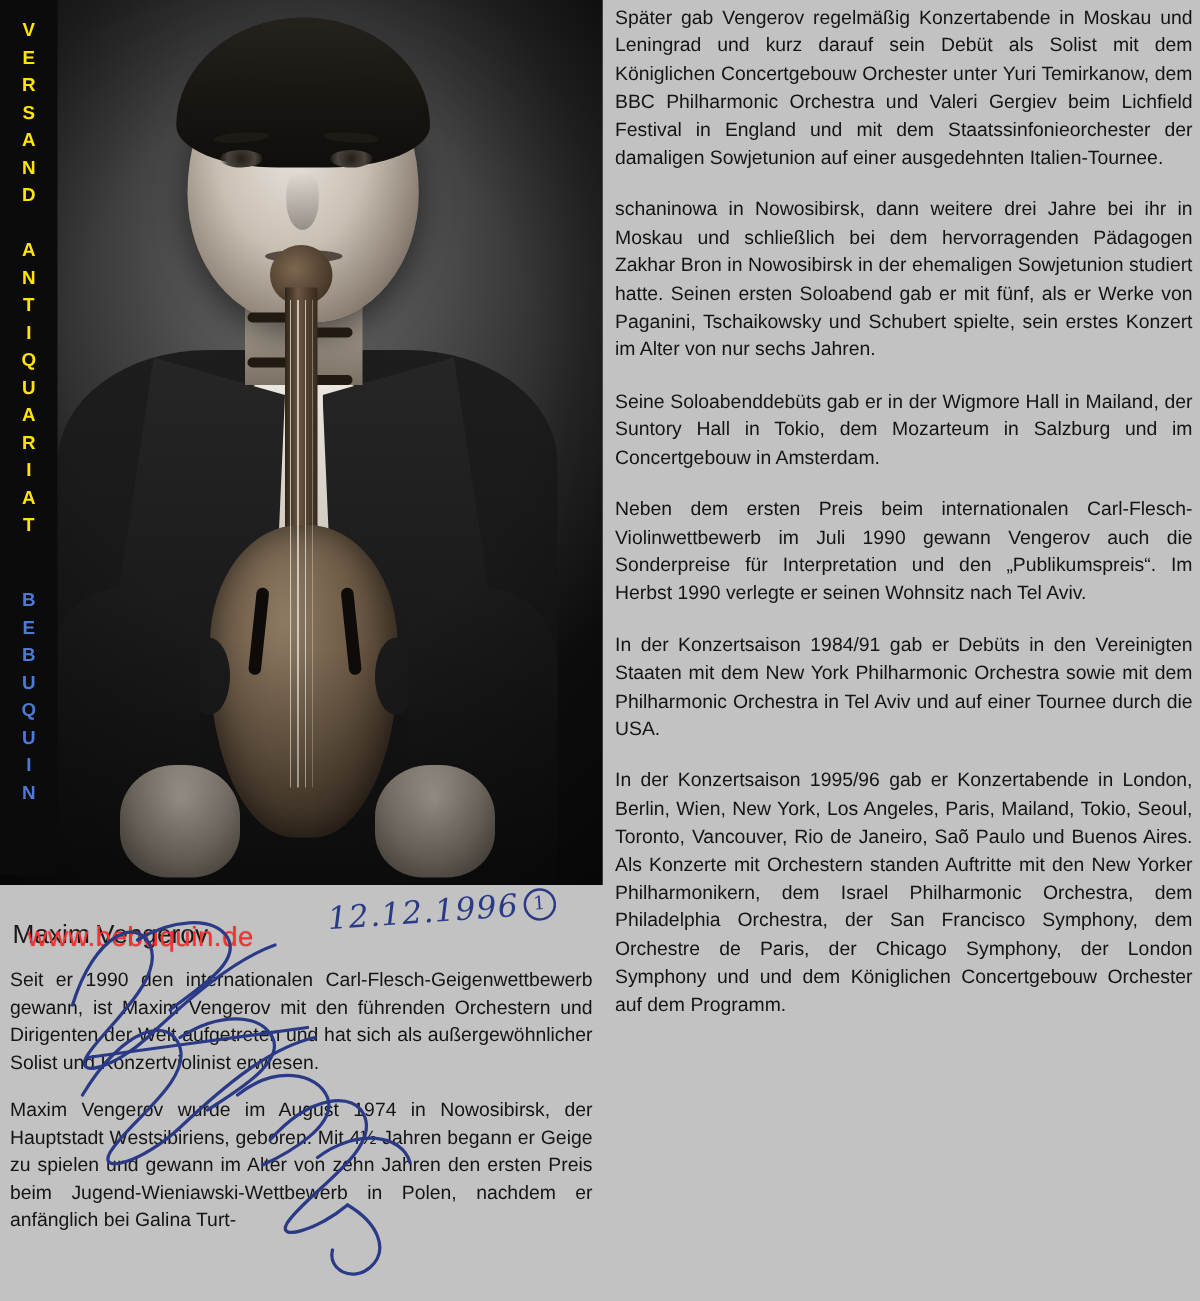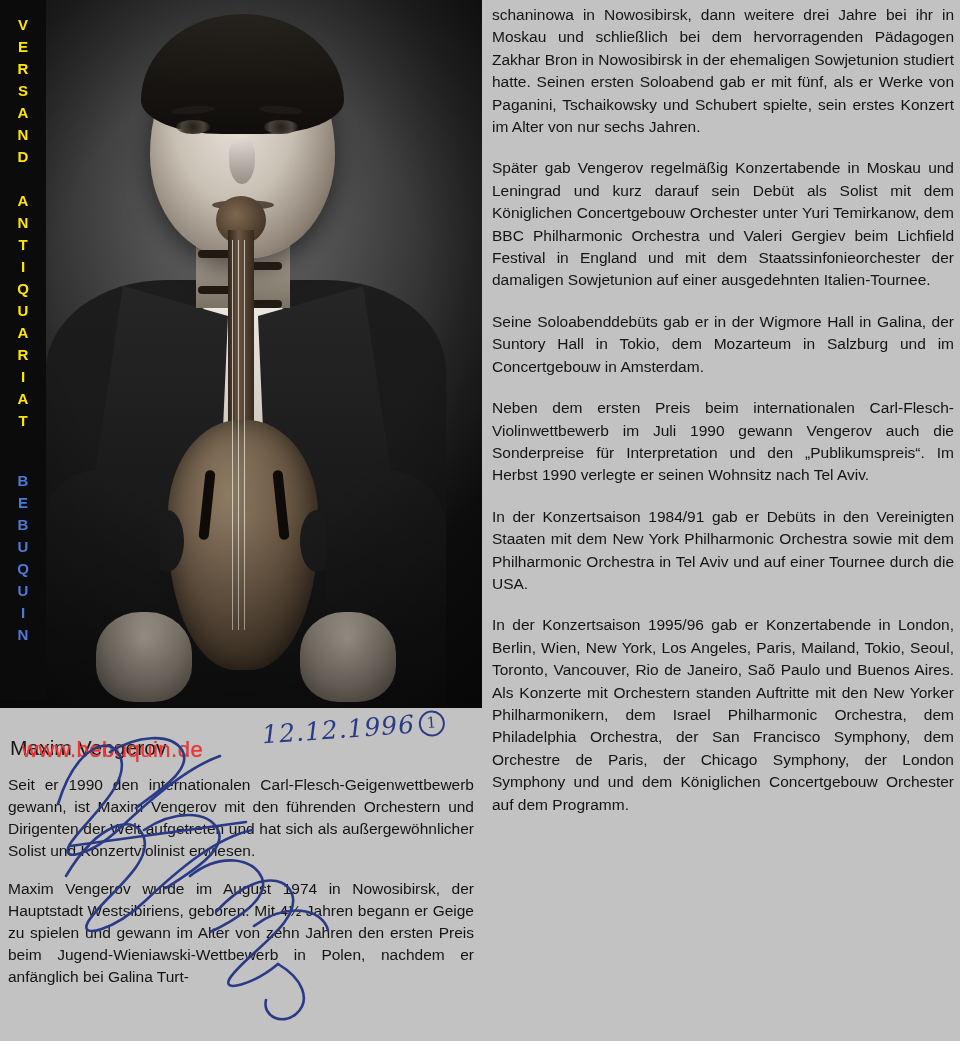--- a/index.html
+++ b/index.html
@@ -435,21 +435,21 @@
     </g>
   </svg>
 
   <div class="left-col">
     <h1 class="name-title">Maxim Vengerov</h1>
     <p>Seit er 1990 den internationalen Carl-Flesch-Geigenwettbewerb gewann, ist Maxim Vengerov mit den führenden Orchestern und Dirigenten der Welt aufgetreten und hat sich als außergewöhnlicher Solist und Konzertviolinist erwiesen.</p>
     <p>Maxim Vengerov wurde im August 1974 in Nowosibirsk, der Hauptstadt Westsibiriens, geboren. Mit 4½ Jahren begann er Geige zu spielen und gewann im Alter von zehn Jahren den ersten Preis beim Jugend-Wieniawski-Wettbewerb in Polen, nachdem er anfänglich bei Galina Turt-</p>
   </div>
 
   <div class="right-col">
+    <p>Später gab Vengerov regelmäßig Konzertabende in Moskau und Leningrad und kurz darauf sein Debüt als Solist mit dem Königlichen Concertgebouw Orchester unter Yuri Temirkanow, dem BBC Philharmonic Orchestra und Valeri Gergiev beim Lichfield Festival in England und mit dem Staatssinfonieorchester der damaligen Sowjetunion auf einer ausgedehnten Italien-Tournee.</p>
     <p>schaninowa in Nowosibirsk, dann weitere drei Jahre bei ihr in Moskau und schließlich bei dem hervorragenden Pädagogen Zakhar Bron in Nowosibirsk in der ehemaligen Sowjetunion studiert hatte. Seinen ersten Soloabend gab er mit fünf, als er Werke von Paganini, Tschaikowsky und Schubert spielte, sein erstes Konzert im Alter von nur sechs Jahren.</p>
-    <p>Später gab Vengerov regelmäßig Konzertabende in Moskau und Leningrad und kurz darauf sein Debüt als Solist mit dem Königlichen Concertgebouw Orchester unter Yuri Temirkanow, dem BBC Philharmonic Orchestra und Valeri Gergiev beim Lichfield Festival in England und mit dem Staatssinfonieorchester der damaligen Sowjetunion auf einer ausgedehnten Italien-Tournee.</p>
-    <p>Seine Soloabenddebüts gab er in der Wigmore Hall in Galina, der Suntory Hall in Tokio, dem Mozarteum in Salzburg und im Concertgebouw in Amsterdam.</p>
+    <p>Seine Soloabenddebüts gab er in der Wigmore Hall in Mailand, der Suntory Hall in Tokio, dem Mozarteum in Salzburg und im Concertgebouw in Amsterdam.</p>
     <p>Neben dem ersten Preis beim internationalen Carl-Flesch-Violinwettbewerb im Juli 1990 gewann Vengerov auch die Sonderpreise für Interpretation und den „Publikumspreis“. Im Herbst 1990 verlegte er seinen Wohnsitz nach Tel Aviv.</p>
     <p>In der Konzertsaison 1984/91 gab er Debüts in den Vereinigten Staaten mit dem New York Philharmonic Orchestra sowie mit dem Philharmonic Orchestra in Tel Aviv und auf einer Tournee durch die USA.</p>
     <p>In der Konzertsaison 1995/96 gab er Konzertabende in London, Berlin, Wien, New York, Los Angeles, Paris, Mailand, Tokio, Seoul, Toronto, Vancouver, Rio de Janeiro, Saõ Paulo und Buenos Aires. Als Konzerte mit Orchestern standen Auftritte mit den New Yorker Philharmonikern, dem Israel Philharmonic Orchestra, dem Philadelphia Orchestra, der San Francisco Symphony, dem Orchestre de Paris, der Chicago Symphony, der London Symphony und und dem Königlichen Concertgebouw Orchester auf dem Programm.</p>
   </div>
 
 </div>
 
 </body></html>

